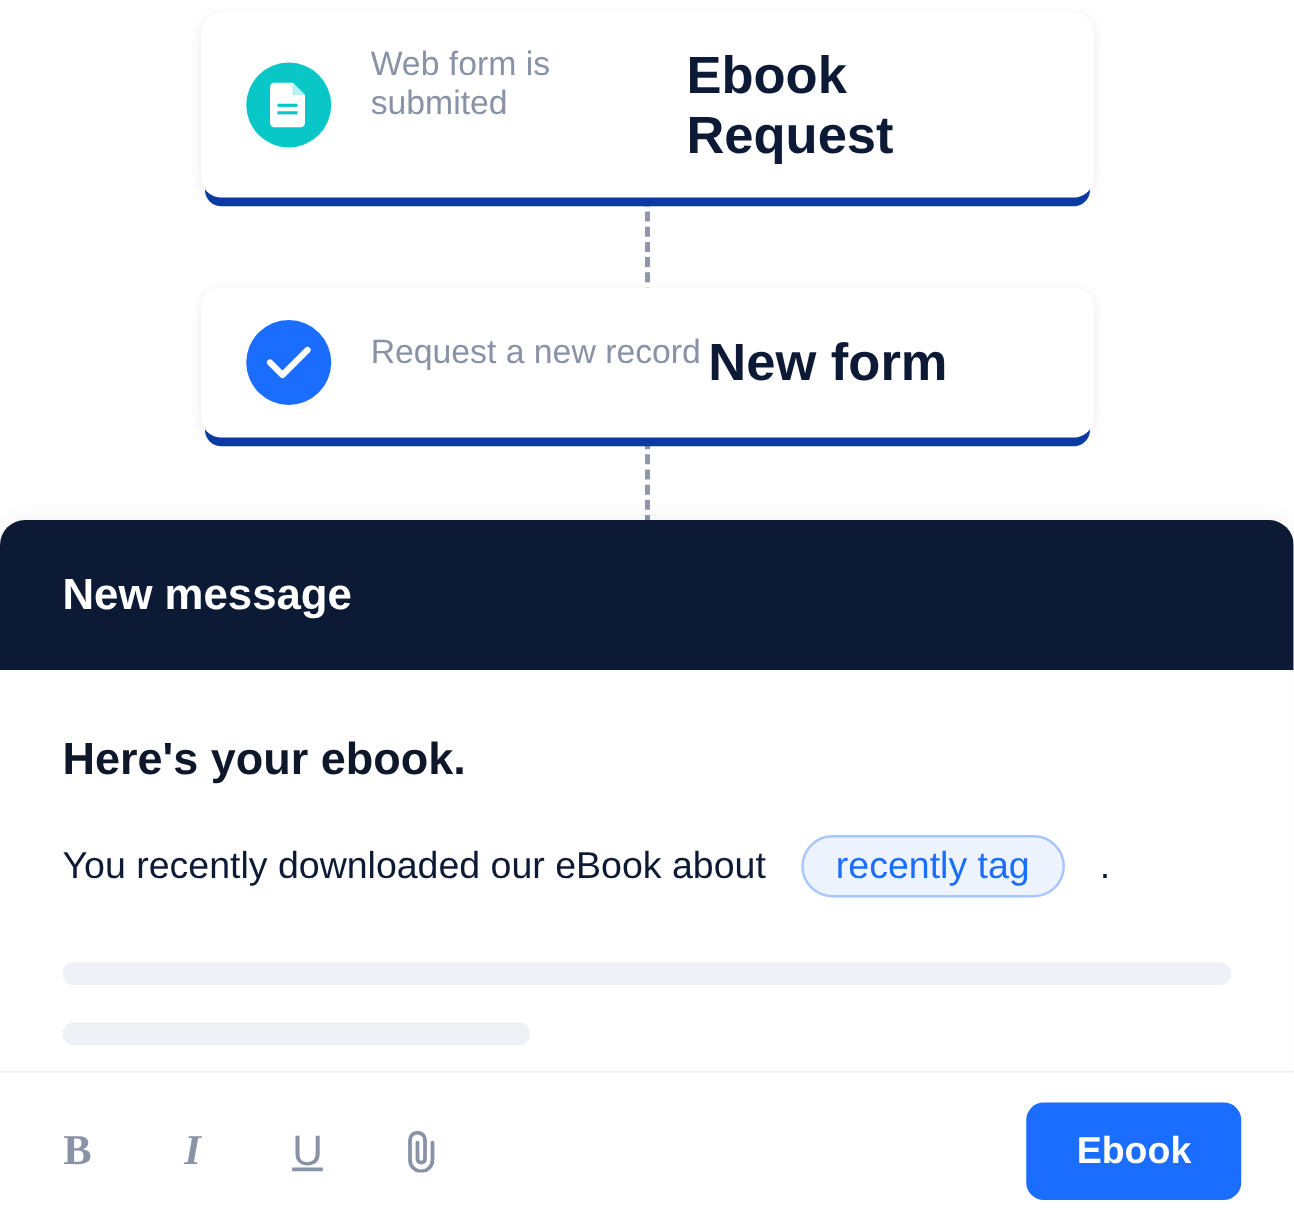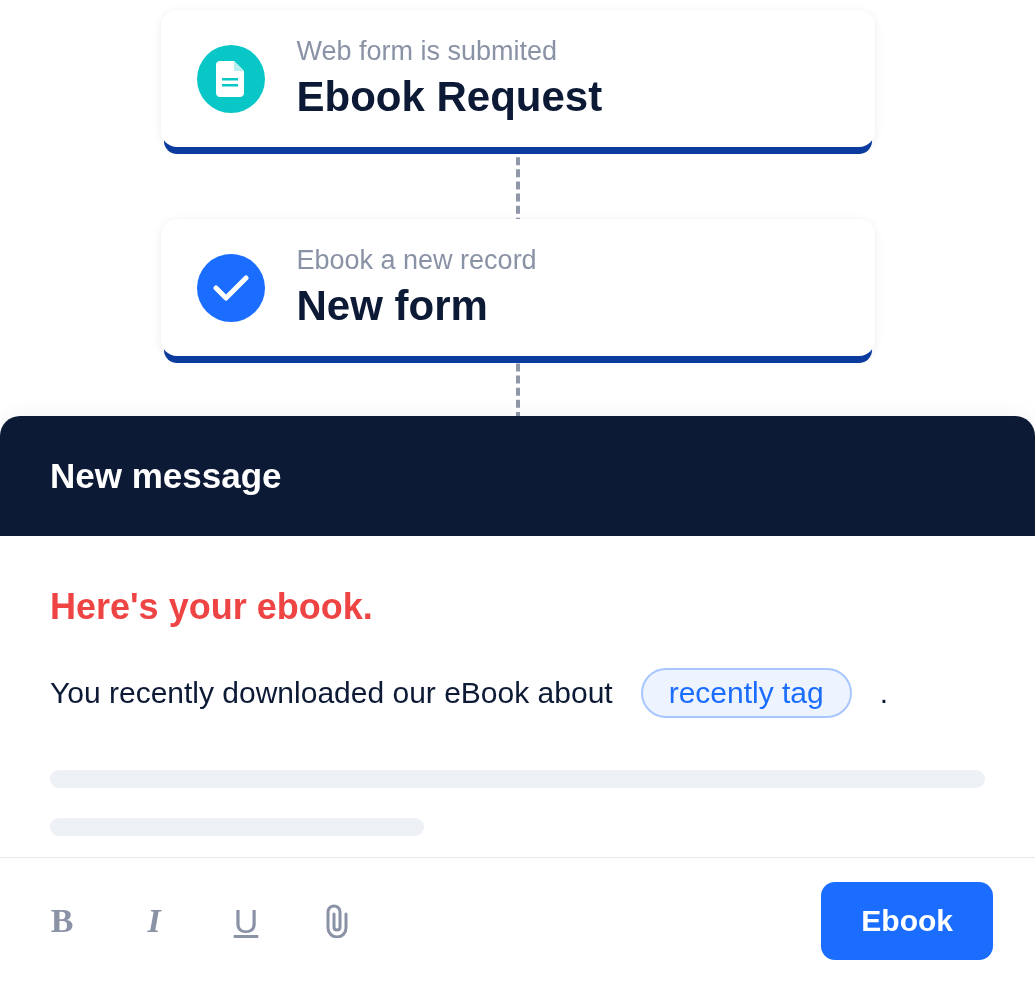--- a/index.html
+++ b/index.html
@@ -51,21 +51,21 @@
       border-radius: 50%;
       display: flex;
       align-items: center;
       justify-content: center;
       flex-shrink: 0;
     }
     .icon-teal { background: #0ac7c7; }
     .icon-blue { background: #1a6dff; }
     .card-text {
       display: flex;
-      flex-direction: column;
+      flex-direction: row;
       gap: 6px;
     }
     .card-subtitle {
       font-size: 27px;
       color: #8a92a6;
       font-weight: 400;
     }
     .card-title {
       font-size: 42px;
       color: #0d1a35;
@@ -88,21 +88,21 @@
       padding: 40px 50px;
       font-size: 35px;
       font-weight: 700;
     }
     .message-body {
       padding: 50px 50px 30px 50px;
     }
     .message-subject {
       font-size: 36px;
       font-weight: 700;
-      color: #ef4444;
+      color: #0f172a;
       margin-bottom: 40px;
     }
     .message-line {
       font-size: 30px;
       color: #0d1a35;
       font-weight: 400;
       display: flex;
       align-items: center;
       flex-wrap: wrap;
       gap: 28px;
@@ -191,21 +191,21 @@
     </div>
   </div>
 
   <div class="workflow-card">
     <div class="card-icon icon-blue">
       <svg width="36" height="28" viewBox="0 0 36 28" fill="none">
         <path d="M3 14 L13 24 L33 4" stroke="#ffffff" stroke-width="5" stroke-linecap="round" stroke-linejoin="round" fill="none"></path>
       </svg>
     </div>
     <div class="card-text">
-      <div class="card-subtitle">Ebook a new record</div>
+      <div class="card-subtitle">Request a new record</div>
       <div class="card-title">New form</div>
     </div>
   </div>
 </div>
 
 <div class="message-panel">
   <div class="message-header">New message</div>
 
   <div class="message-body">
     <div class="message-subject">Here's your ebook.</div>

